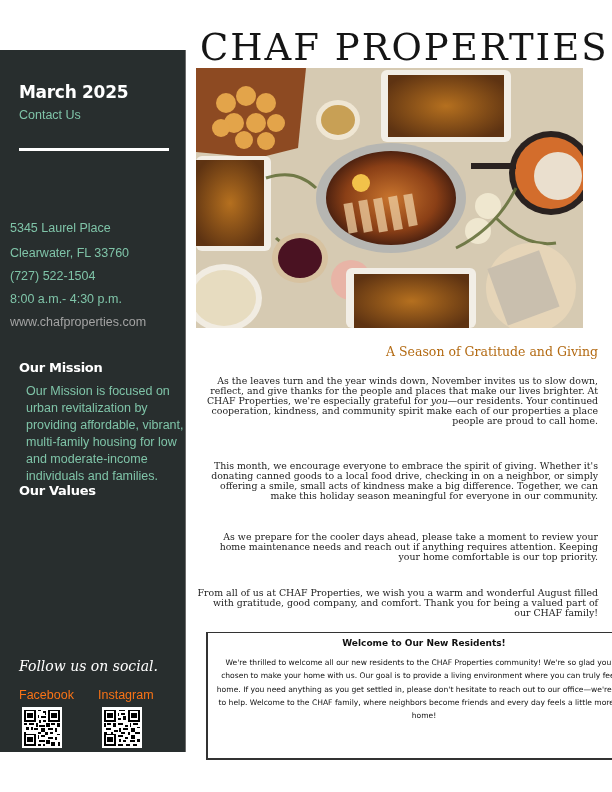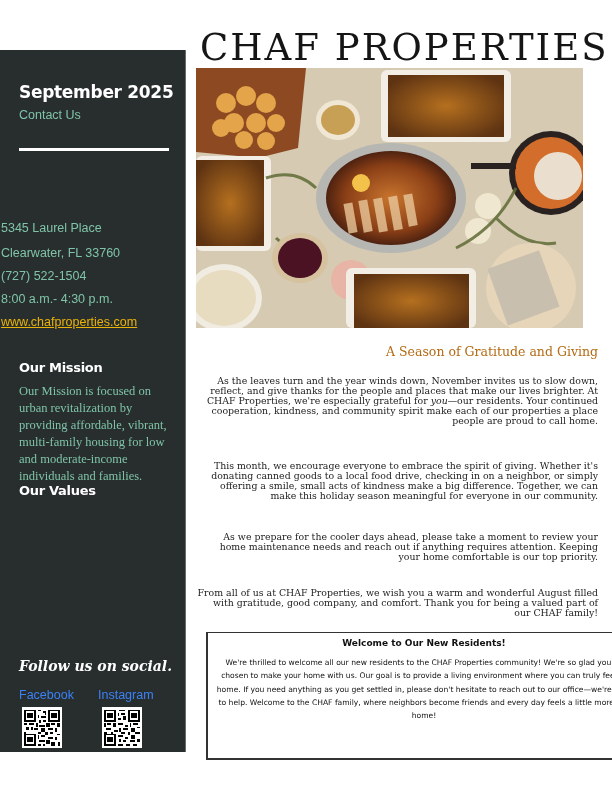--- a/index.html
+++ b/index.html
@@ -26,38 +26,37 @@
   }
   .sb-rule {
     position: absolute; left: 19px; top: 98px; width: 150px; height: 3px; background: #ffffff;
   }
   .sb-org {
     position: absolute; left: 19px; top: 114px; width: 160px;
     color: #ffffff; font-weight: bold; font-size: 12.5px; line-height: 17px;
     font-family: "DejaVu Sans", sans-serif; letter-spacing: -0.4px;
   }
   .sb-line {
-    position: absolute; left: 1px; font-size: 12.5px; color: #7fc4a8;
-  }
-  .sb-link { text-decoration: underline; color: #eab308; }
+    position: absolute; left: 10px; font-size: 12.5px; color: #7fc4a8;
+  }
+  .sb-link { color: #a3a3a3; }
   .sb-heading {
     position: absolute; left: 19px; color: #ffffff; font-weight: bold; font-size: 13px;
     font-family: "DejaVu Sans", sans-serif; letter-spacing: -0.3px;
   }
   .sb-para {
-    position: absolute; left: 19px; width: 160px; font-size: 12.5px; line-height: 17px;
+    position: absolute; left: 26px; width: 160px; font-size: 12.5px; line-height: 17px;
     color: #7fc4a8;
-    font-family: Liberation Serif, serif;
   }
   .sb-follow {
     position: absolute; left: 19px; top: 608px; color: #ffffff;
-    font-family: "DejaVu Serif", serif; font-style: italic; font-weight: bold; font-size: 14px;
+    font-family: "DejaVu Serif", serif; font-style: italic; font-weight: normal; font-size: 14px;
   }
   .sb-social {
-    position: absolute; top: 638px; font-size: 12.5px; color: #3b82f6;
+    position: absolute; top: 638px; font-size: 12.5px; color: #f97316;
   }
   .qr {
     position: absolute; top: 657px; width: 40px; height: 41px; background: #fff;
     box-sizing: border-box; padding: 2px;
   }
   .qr svg { width: 36px; height: 37px; display: block; }
 
   .title {
     position: absolute; left: 200px; top: 26px; width: 390px;
     font-family: "DejaVu Serif", serif; font-size: 37px; letter-spacing: 2px;
@@ -83,21 +82,21 @@
     box-sizing: border-box; text-align: center; padding: 4px 8px;
     font-family: "DejaVu Sans", sans-serif; color: #111;
   }
   .welcome-title { font-weight: bold; font-size: 9px; margin-top: 1px; }
   .welcome-body { font-size: 7.6px; line-height: 13.3px; margin-top: 8px; }
 </style>
 </head>
 <body>
 
 <div class="sidebar">
-  <div class="sb-month">September 2025</div>
+  <div class="sb-month">March 2025</div>
   <a class="sb-contact">Contact Us</a>
   <div class="sb-rule"></div>
   <div class="sb-line" style="top:171px">5345 Laurel Place</div>
   <div class="sb-line" style="top:196px">Clearwater, FL 33760</div>
   <div class="sb-line" style="top:219px">(727) 522-1504</div>
   <div class="sb-line" style="top:242px">8:00 a.m.- 4:30 p.m.</div>
   <div class="sb-line sb-link" style="top:265px">www.chafproperties.com</div>
 
   <div class="sb-heading" style="top:310px">Our Mission</div>
   <div class="sb-para" style="top:333px">Our Mission is focused on urban revitalization by providing affordable, vibrant, multi-family housing for low and moderate-income individuals and families.</div>

